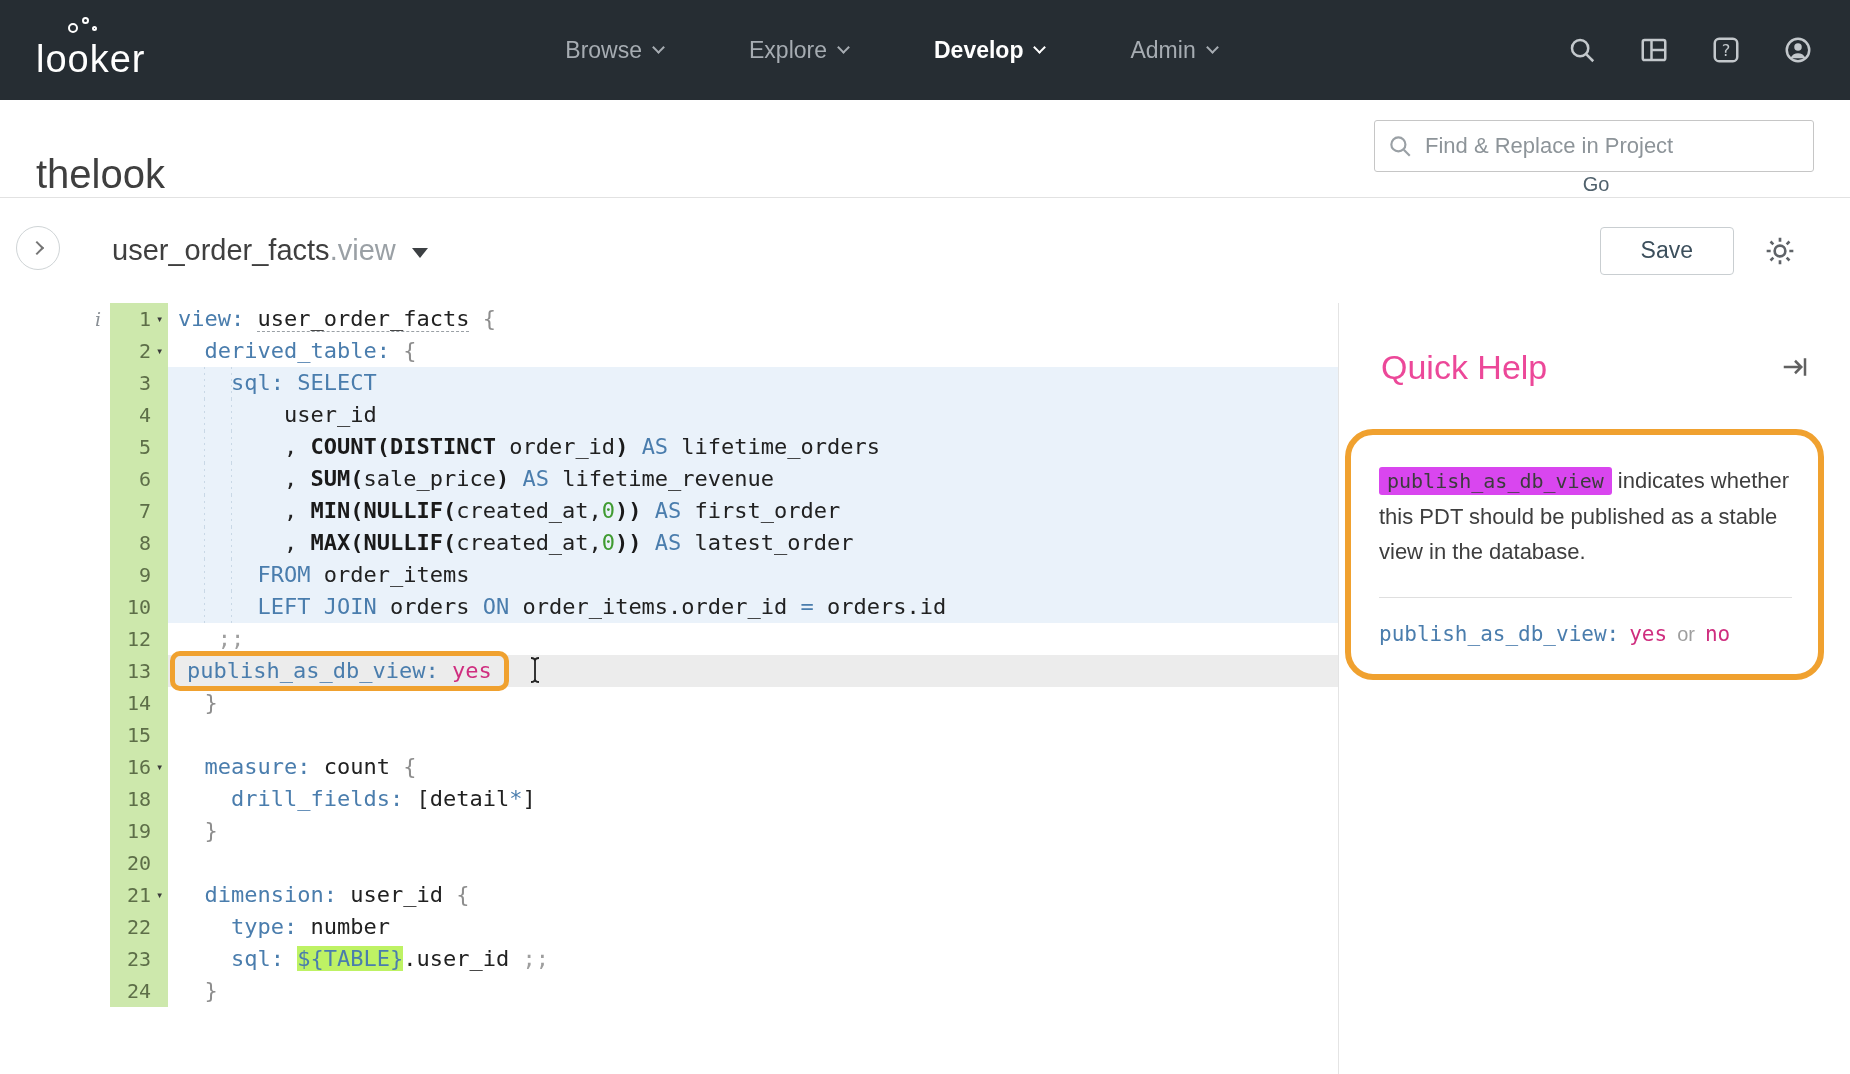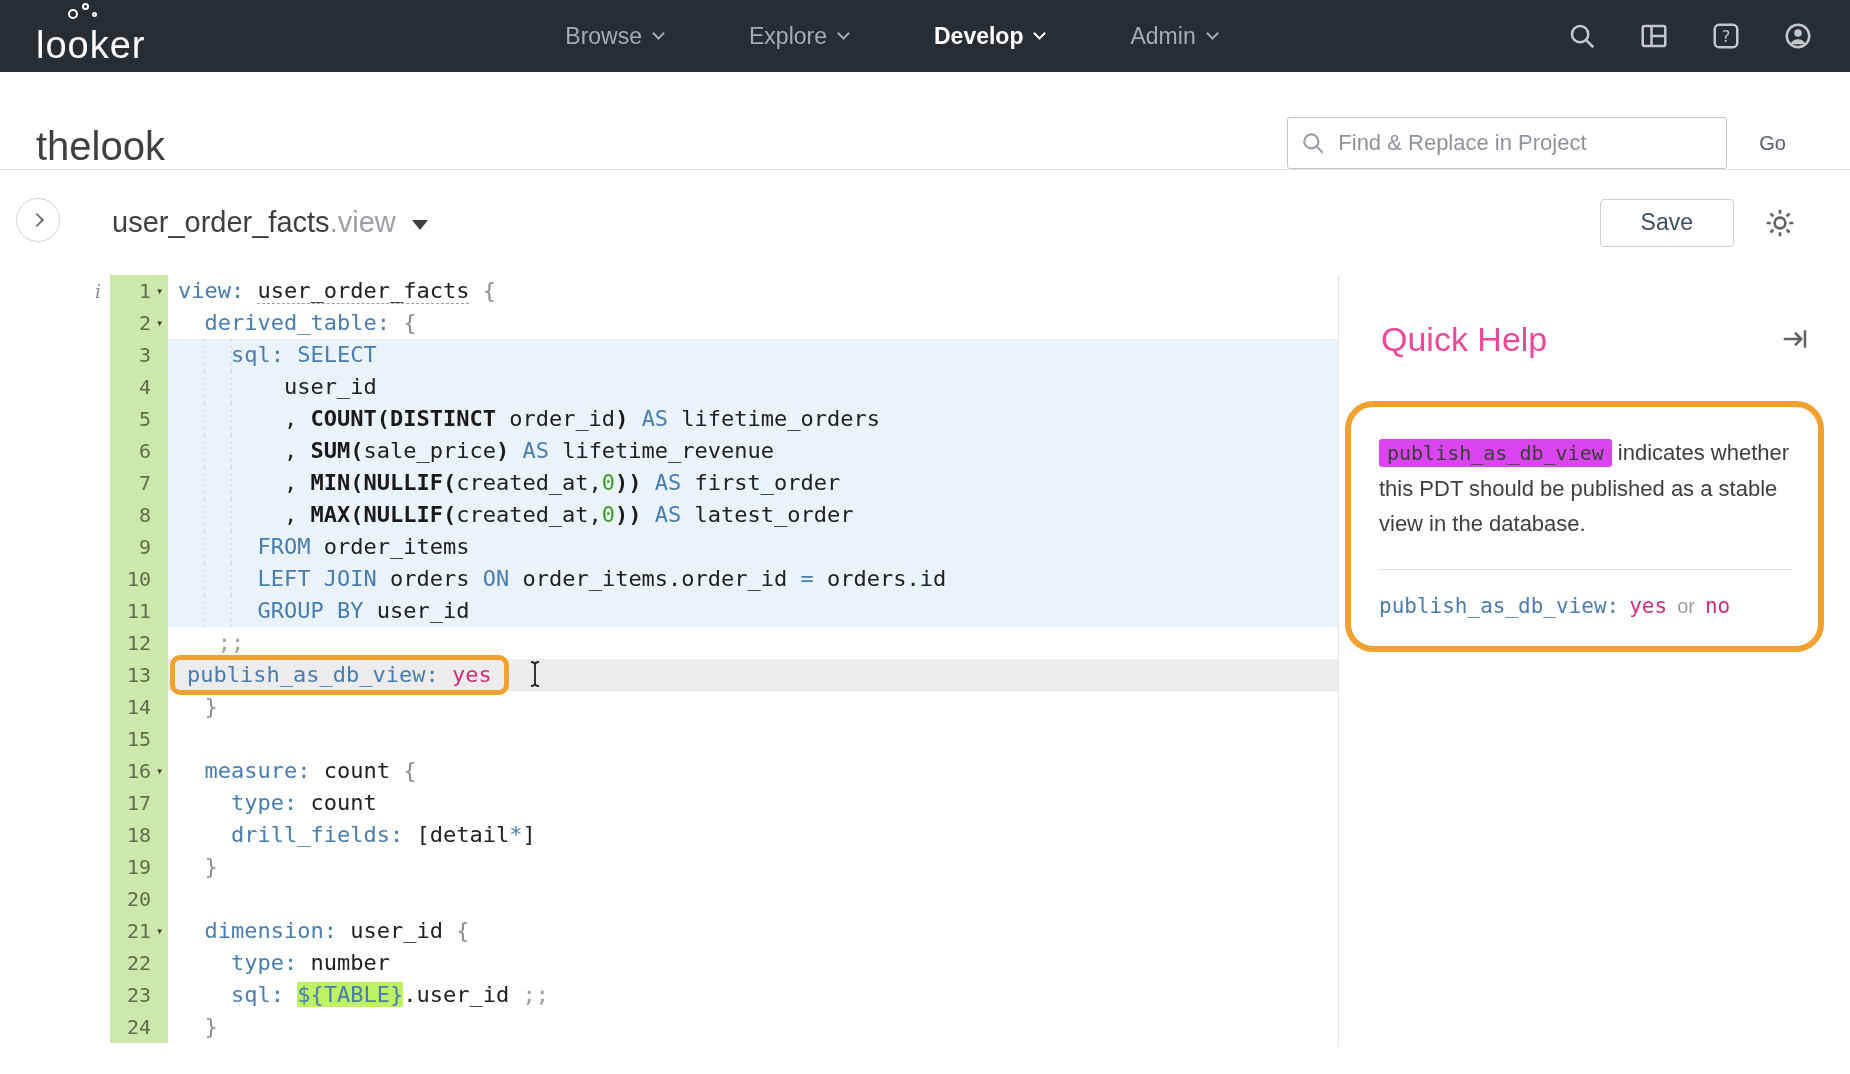--- a/index.html
+++ b/index.html
@@ -1,38 +1,38 @@
 <!DOCTYPE html>
 <html><head>
 <meta charset="utf-8">
 <style>
   * { box-sizing: border-box; }
   html,body { margin:0; padding:0; background:#fff; }
   body { font-family:"Liberation Sans","DejaVu Sans",sans-serif; }
   .app { position:relative; width:1850px; height:1074px; overflow:hidden; background:#fff; }
 
   
-  .topnav { height:72px; background:#262d33; display:flex; align-items:center; padding:0 36px; }
+  .topnav { height:100px; background:#262d33; display:flex; align-items:center; padding:0 36px; }
   .logo { position:relative; width:220px; height:70px; display:flex; align-items:flex-end; cursor:pointer; }
   .logo-text { font-size:38px; color:#fff; letter-spacing:1px; line-height:52px; }
   .logo-dots i { position:absolute; border-radius:50%; }
   .logo-dots .d1 { left:32px; top:8px; width:10px; height:10px; border:2px solid #fff; }
   .logo-dots .d2 { left:46px; top:2px; width:7px; height:7px; border:2px solid #fff; }
   .logo-dots .d3 { left:56px; top:11px; width:5px; height:5px; border:2px solid #fff; }
   .main-nav { margin:0 auto; display:flex; align-items:center; gap:86px; }
   .nav-item { display:flex; align-items:center; gap:12px; font-size:23px; color:#a6acb2; cursor:pointer; white-space:nowrap; }
   .nav-item.active { color:#ffffff; font-weight:bold; }
   .chev { width:9px; height:9px; border-right:2.5px solid currentColor; border-bottom:2.5px solid currentColor; transform:rotate(45deg); margin-top:-6px; }
   .nav-icons { display:flex; align-items:center; }
   .icon-btn { width:32px; height:32px; margin-left:40px; display:flex; align-items:center; justify-content:center; cursor:pointer; }
 
   
   .subheader { height:98px; display:flex; align-items:flex-end; padding:0 36px; border-bottom:1px solid #e2e2e2; background:#fff; }
   .project-title { margin:0; font-size:40px; font-weight:400; color:#3f3f3f; }
-  .findbar { margin-left:auto; display:flex; align-items:center; }
+  .findbar { margin-left:auto; display:flex; align-items:center;flex-direction:column; }
   .search-box { width:440px; height:52px; border:1px solid #c6c6c6; border-radius:3px; display:flex; align-items:center; padding:0 12px; background:#fff; }
   .search-box svg { flex:none; margin-right:10px; }
   .search-box input { border:none; outline:none; flex:1; font-size:22px; color:#444; font-family:"Liberation Sans","DejaVu Sans",sans-serif; }
   .search-box input::placeholder { color:#8d9499; }
   .go-btn { background:none; border:none; font-size:20px; color:#50616c; margin:0 22px 0 26px; cursor:pointer; font-family:inherit; }
 
   
   .main { display:flex; height:876px; }
   .left-rail { flex:none; width:86px; position:relative; }
   .expand-btn { position:absolute; left:16px; top:28px; width:44px; height:44px; border-radius:50%; border:1px solid #cfd4d6; background:#fff; cursor:pointer; display:flex; align-items:center; justify-content:center; }
@@ -270,28 +270,20 @@
               <span class="cell-info"></span>
               <span class="cell-gutter">
                 <span class="num">10</span>
                 <span class="fold"></span>
               </span>
               <span class="cell-code sql"><span class="tk-t">      </span><span class="tk-k">LEFT JOIN</span><span class="tk-t"> orders </span><span class="tk-k">ON</span><span class="tk-t"> order_items.order_id </span><span class="tk-k">=</span><span class="tk-t"> orders.id</span></span>
             </div>
             <div class="line">
               <span class="cell-info"></span>
               <span class="cell-gutter">
-                <span class="num">11</span>
-                <span class="fold"></span>
-              </span>
-              <span class="cell-code sql"><span class="tk-t">      </span><span class="tk-k">GROUP BY</span><span class="tk-t"> user_id</span></span>
-            </div>
-            <div class="line">
-              <span class="cell-info"></span>
-              <span class="cell-gutter">
                 <span class="num">12</span>
                 <span class="fold"></span>
               </span>
               <span class="cell-code"><span class="tk-t">   </span><span class="tk-g">;;</span></span>
             </div>
             <div class="line">
               <span class="cell-info"></span>
               <span class="cell-gutter">
                 <span class="num">13</span>
                 <span class="fold"></span>
@@ -316,28 +308,20 @@
               </span>
               <span class="cell-code"></span>
             </div>
             <div class="line">
               <span class="cell-info"></span>
               <span class="cell-gutter">
                 <span class="num">16</span>
                 <span class="fold">▾</span>
               </span>
               <span class="cell-code"><span class="tk-t">  </span><span class="tk-k">measure:</span><span class="tk-t"> count </span><span class="tk-br">{</span></span>
-            </div>
-            <div class="line">
-              <span class="cell-info"></span>
-              <span class="cell-gutter">
-                <span class="num">17</span>
-                <span class="fold"></span>
-              </span>
-              <span class="cell-code"><span class="tk-t">    </span><span class="tk-k">type:</span><span class="tk-t"> count</span></span>
             </div>
             <div class="line">
               <span class="cell-info"></span>
               <span class="cell-gutter">
                 <span class="num">18</span>
                 <span class="fold"></span>
               </span>
               <span class="cell-code"><span class="tk-t">    </span><span class="tk-k">drill_fields:</span><span class="tk-t"> [detail</span><span class="tk-k">*</span><span class="tk-t">]</span></span>
             </div>
             <div class="line">

